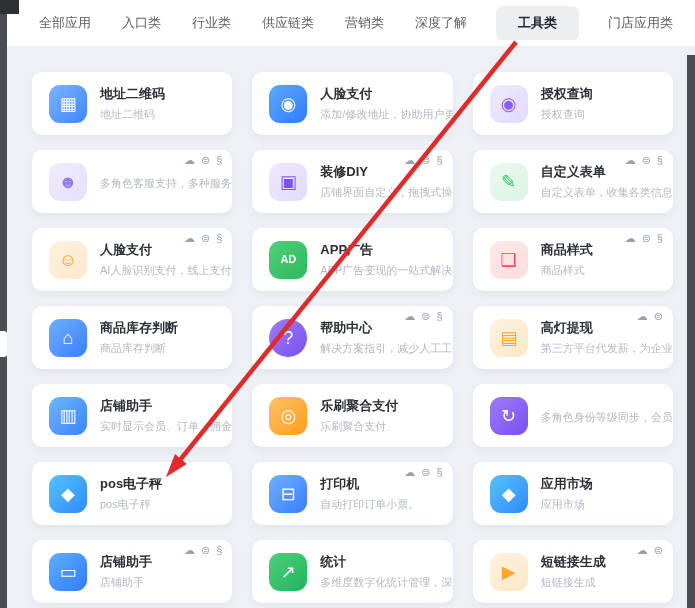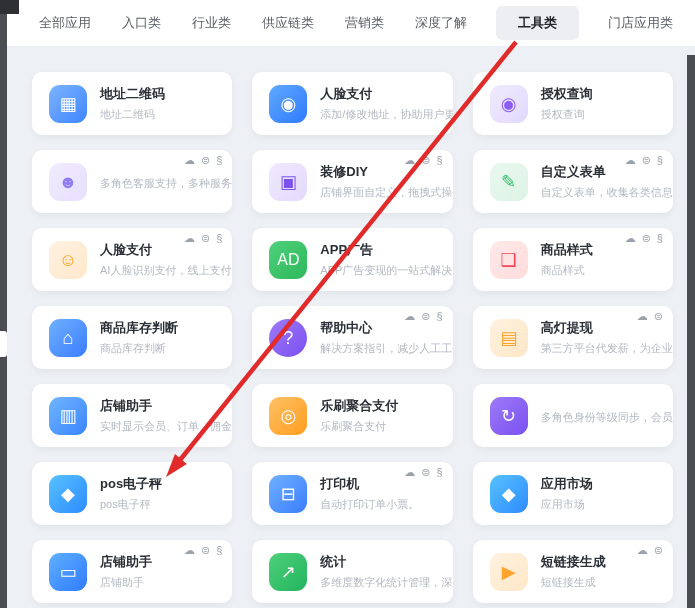--- a/index.html
+++ b/index.html
@@ -37,21 +37,21 @@
     box-shadow:0 3px 8px rgba(29,37,45,0.05);
     display:flex; align-items:center; padding-left:17px; gap:13px;
     cursor:pointer; overflow:hidden;
   }
   .tile {
     width:38px; height:38px; border-radius:11px; flex:0 0 auto;
     display:flex; align-items:center; justify-content:center;
     font-size:18px; line-height:1;
   }
   .tile.round { border-radius:50%; }
-  .tile.txt { font-size:16px; font-weight:normal; letter-spacing:0; }
+  .tile.txt { font-size:11px; font-weight:bold; letter-spacing:0; }
   .card-text { min-width:0; }
   .card-title { font-size:13px; font-weight:bold; color:#2b2f36; white-space:nowrap; }
   .card-desc  { font-size:11px; color:#b3b8c2; margin-top:4px; white-space:nowrap; overflow:hidden; }
   .badges {
     position:absolute; top:5px; right:10px; display:flex; gap:6px;
     font-size:11px; color:#9ba2ac; line-height:1;
   }
   .badge { cursor:pointer; }
 
   

